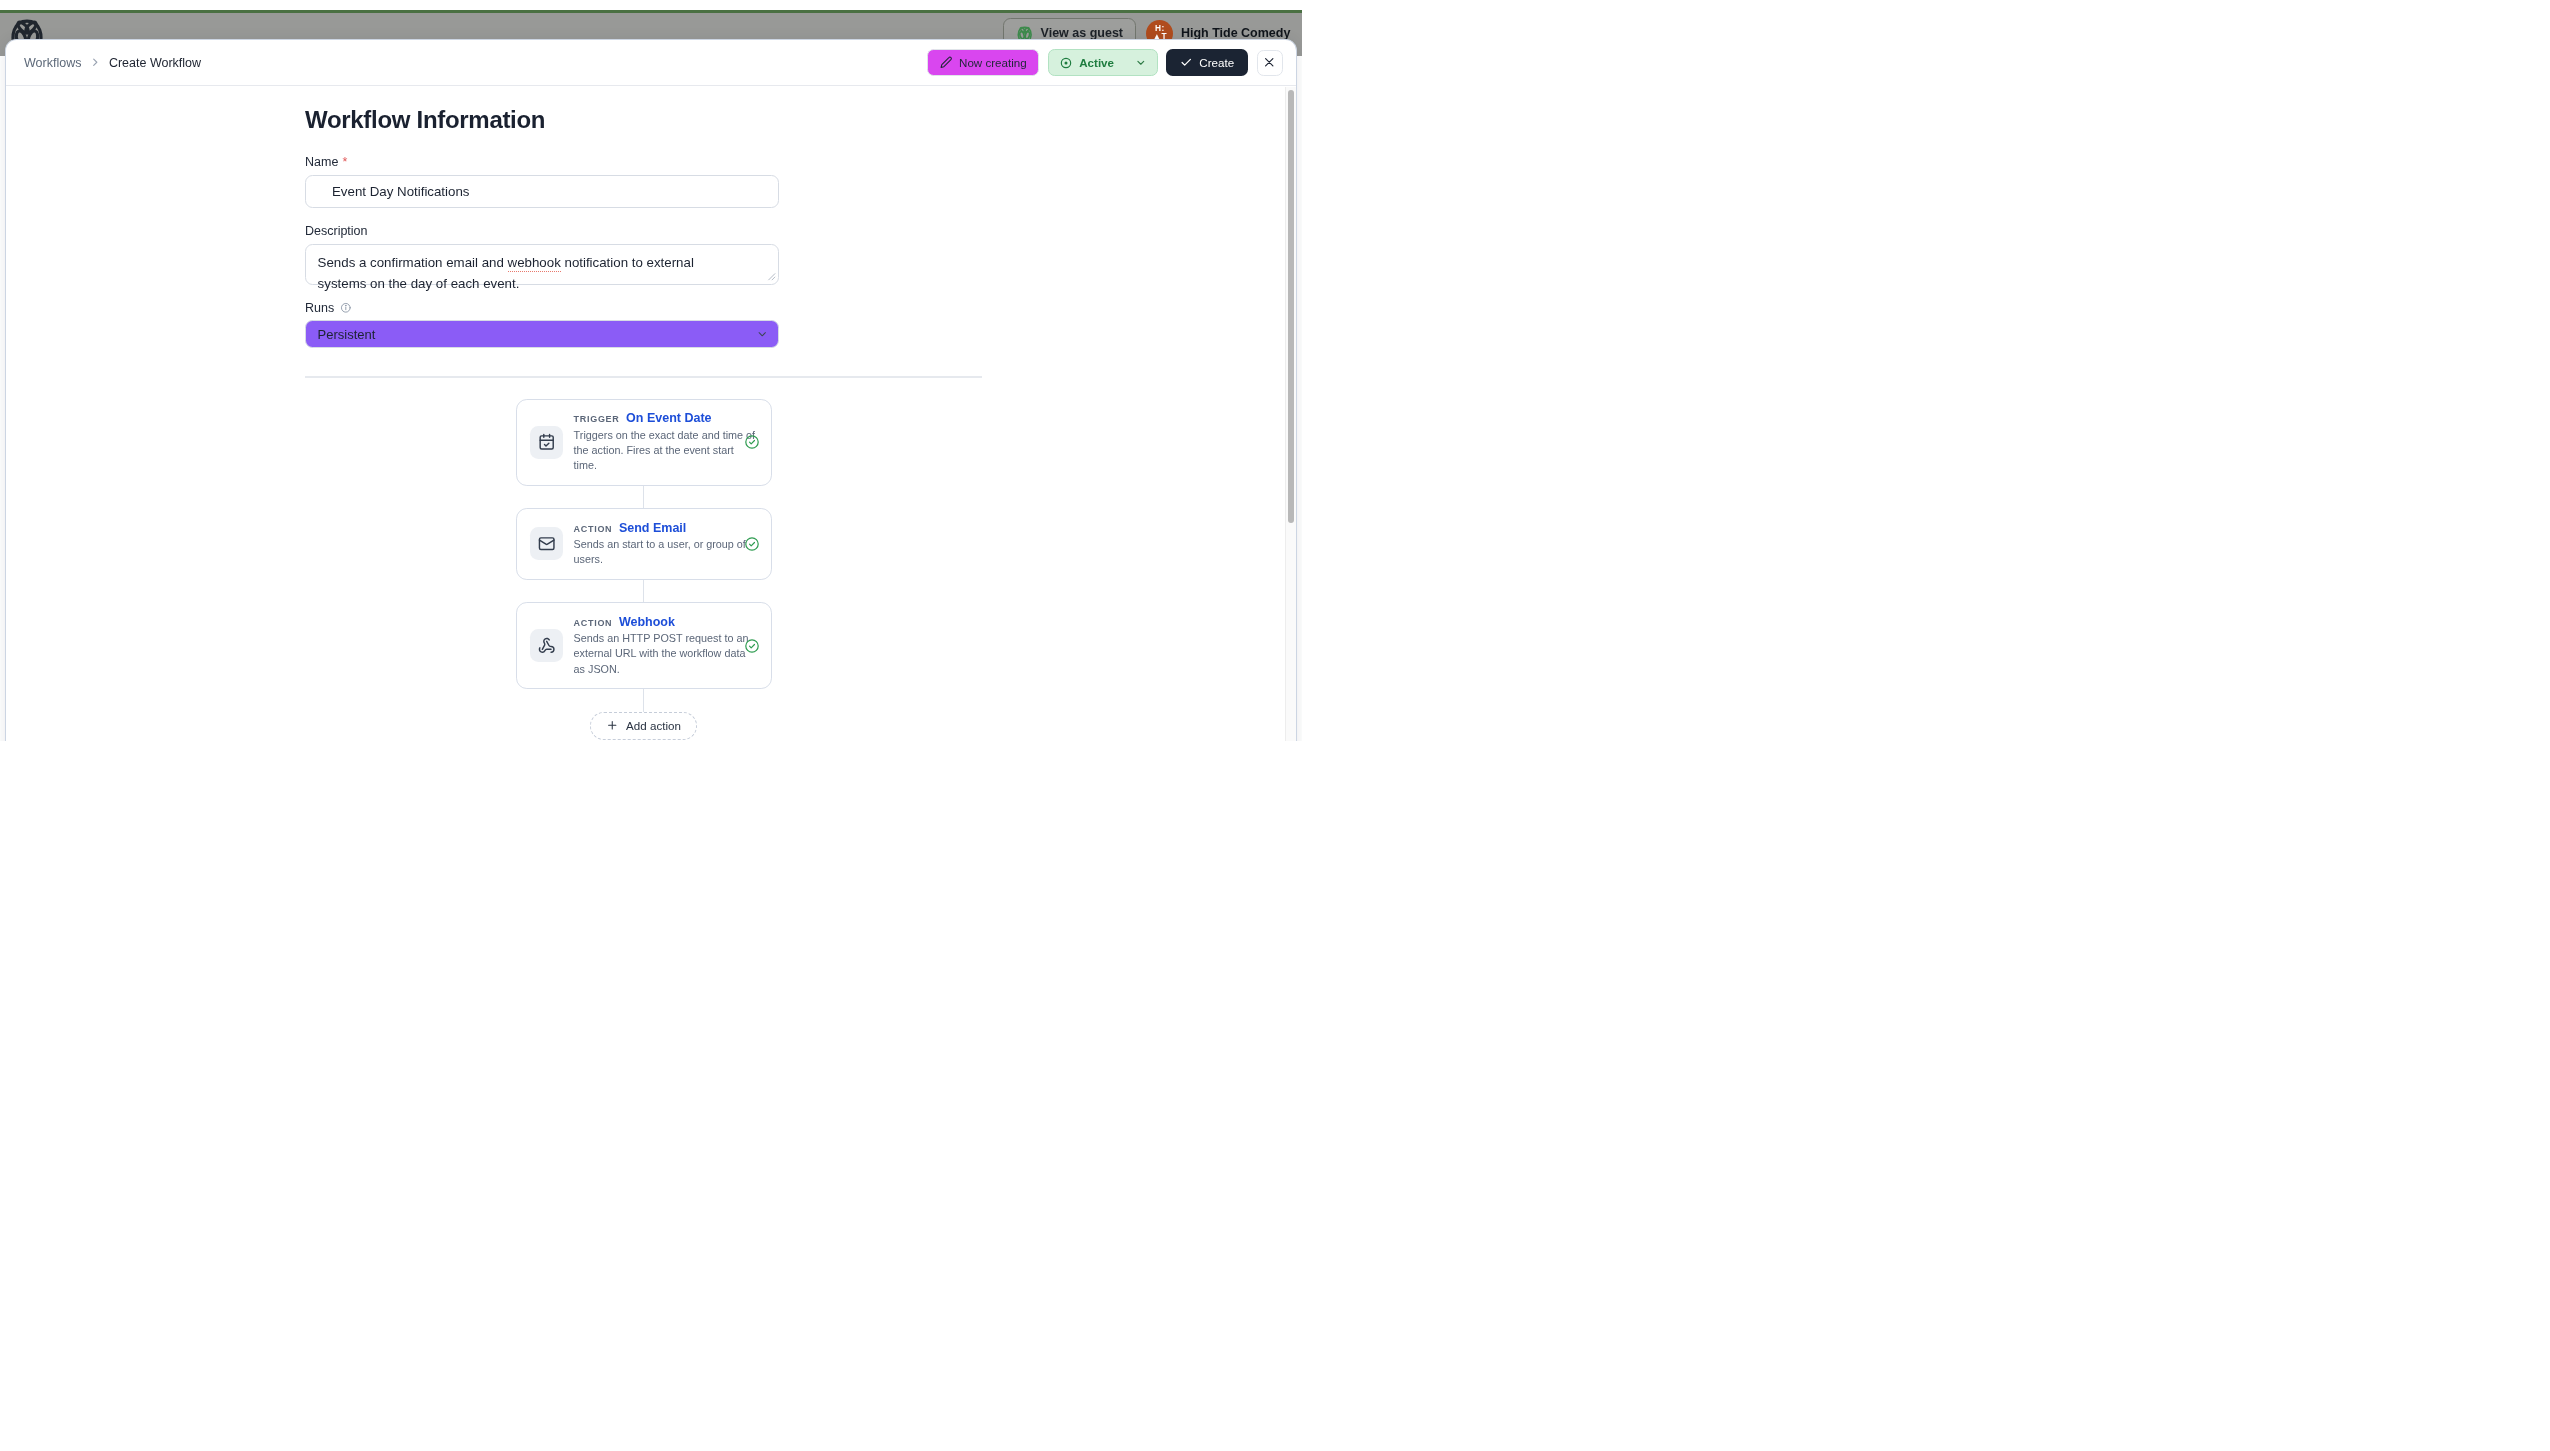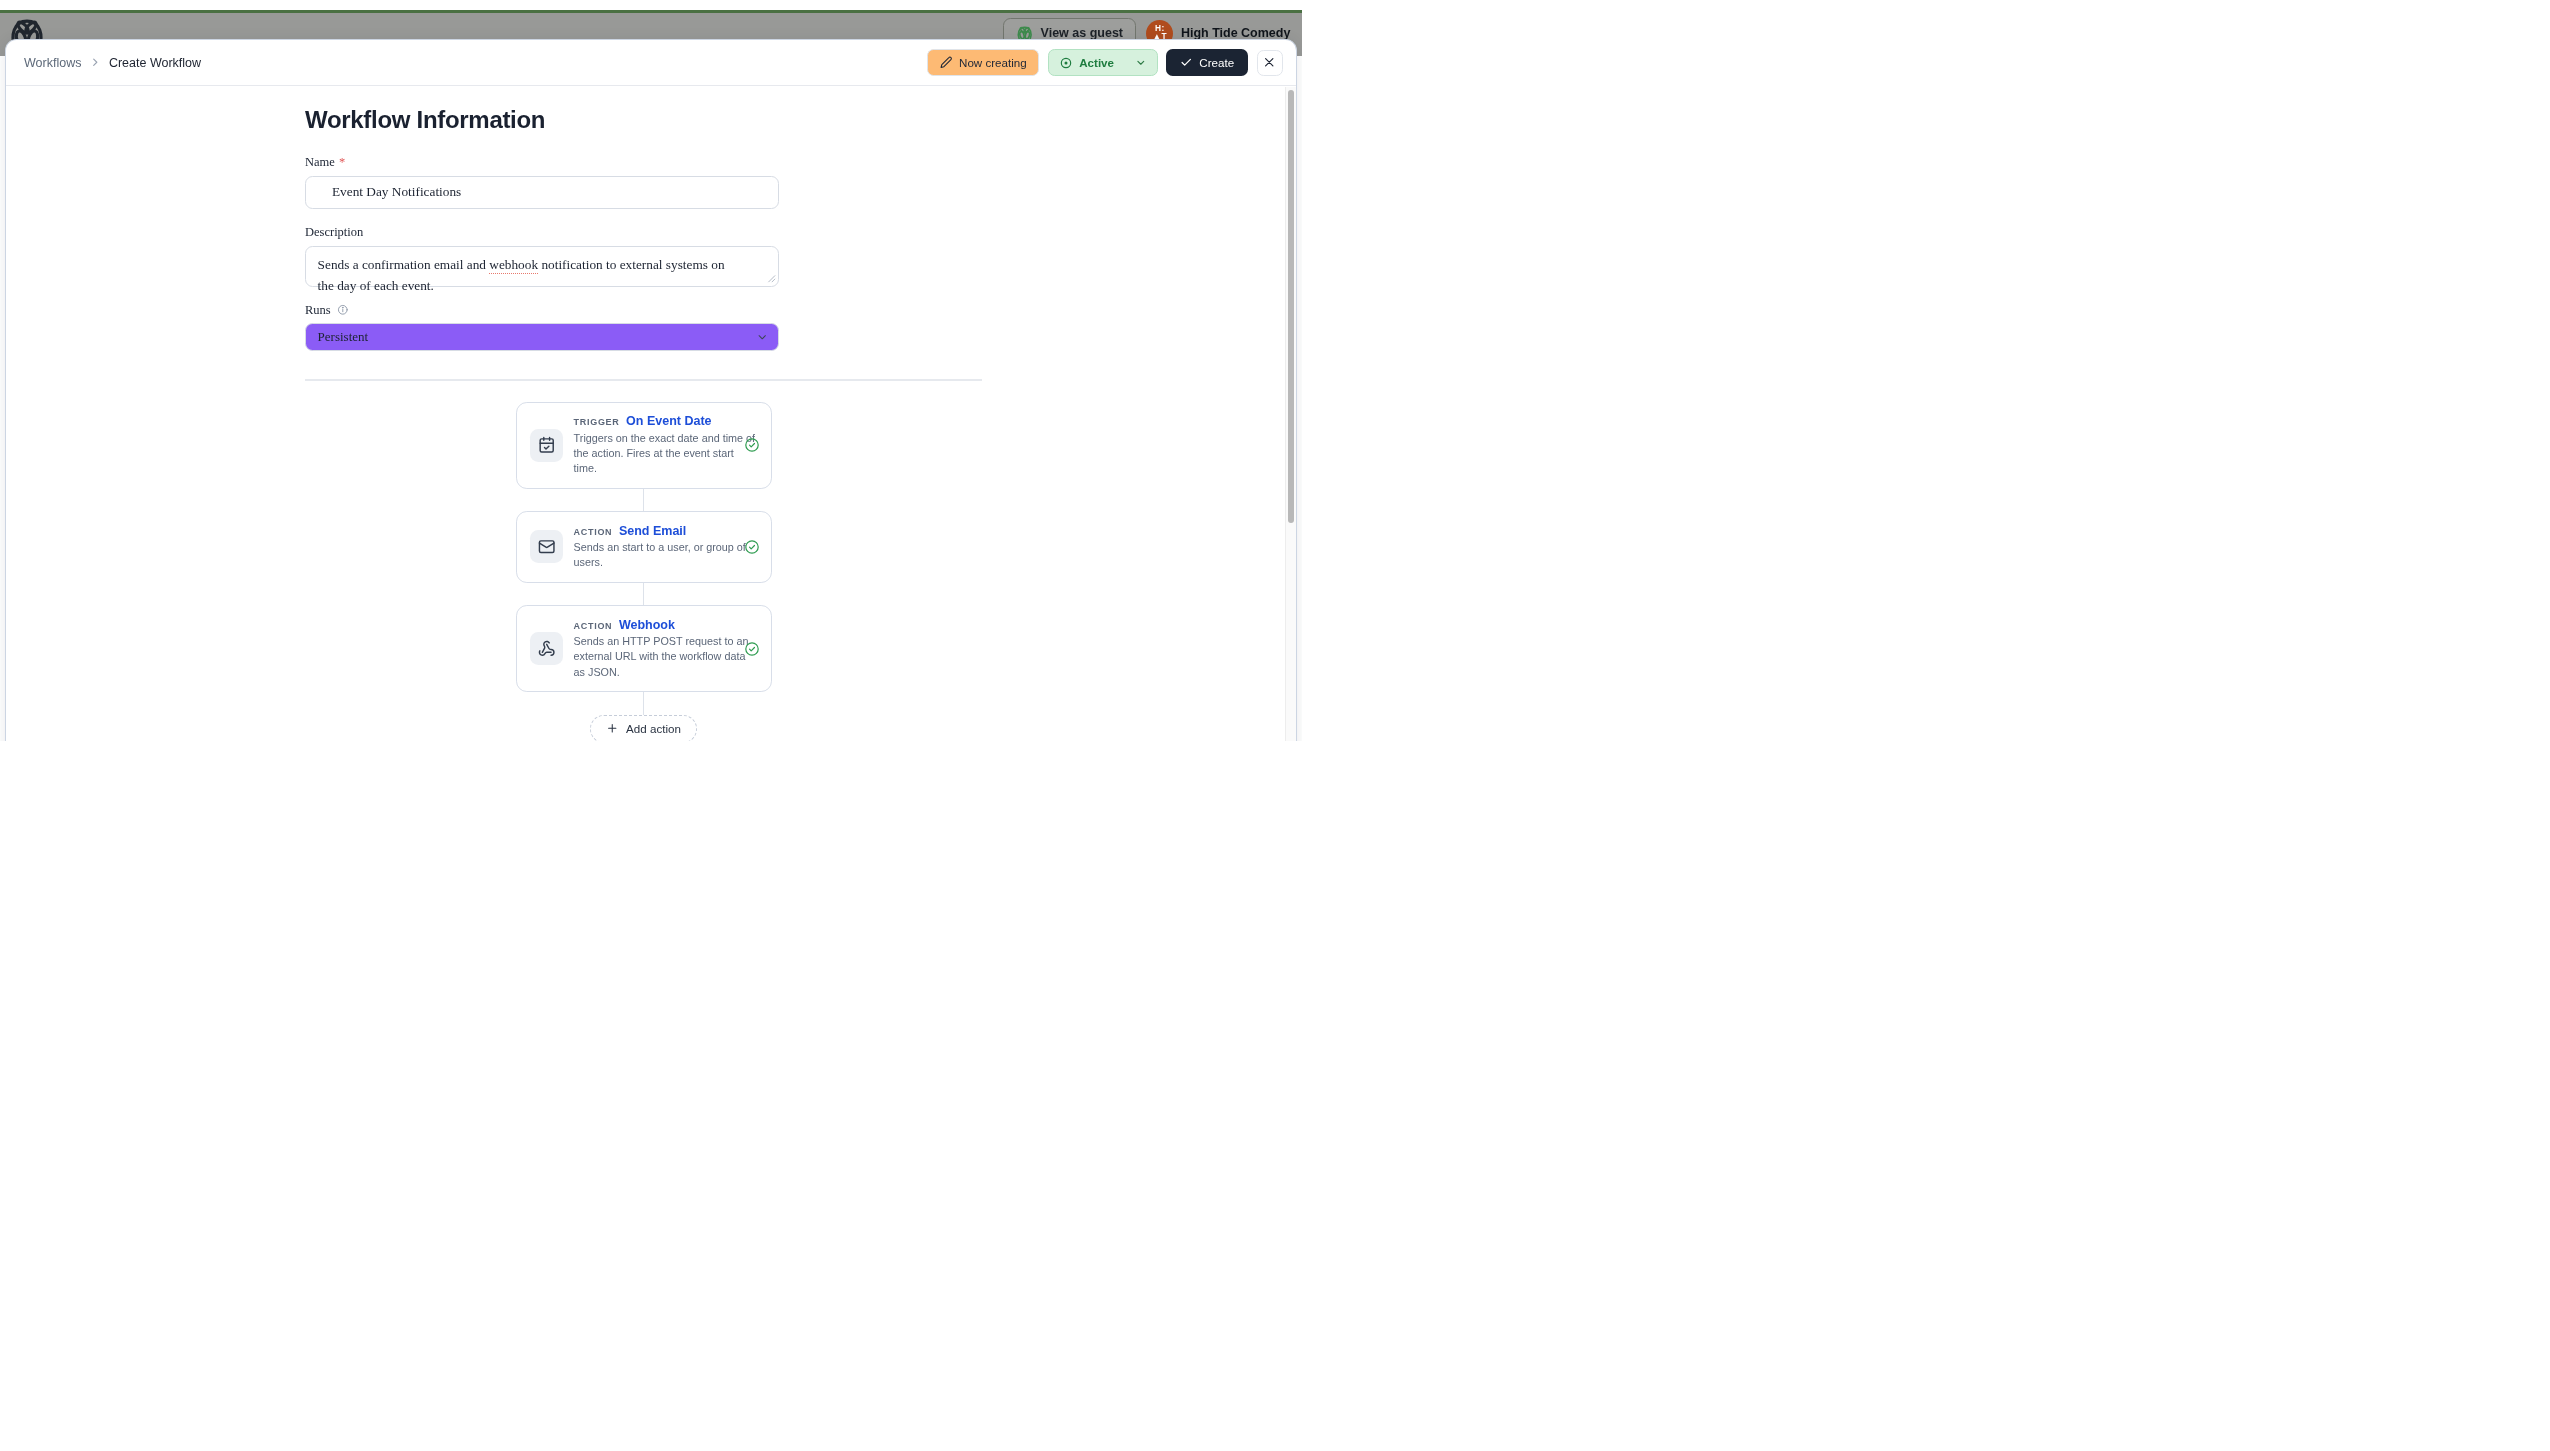--- a/index.html
+++ b/index.html
@@ -39,35 +39,35 @@
   .modal{position:absolute;left:5px;right:5px;top:39px;bottom:-16.6px;background:#fff;z-index:2;
     border:0.8px solid #ccd5e3;border-bottom:none;border-radius:11.6px 11.6px 0 0;box-shadow:0 1.7px 13.3px rgba(25,35,55,0.10);}
   .modal-header{height:46px;display:flex;align-items:center;padding:0 13.3px 0 18px;border-bottom:0.8px solid #e7e9ee;}
   .breadcrumb{display:flex;align-items:center;gap:7.5px;font-size:12.5px;}
   .crumb-root{color:#5d6979;cursor:pointer;}
   .crumb-sep{display:flex;color:#9aa3b2;}
   .crumb-current{color:#1d2330;font-weight:500;}
   .hdr-spacer{flex:1;}
   .hdr-buttons{display:flex;align-items:center;gap:8.3px;}
   .btn{display:inline-flex;align-items:center;height:27px;border-radius:6.6px;font-family:inherit;font-size:11.6px;cursor:pointer;border:0.8px solid transparent;}
-  .btn-now{background:#fdba74;border-color:#e0e4e9;color:#1e2636;font-weight:500;gap:6.6px;padding:0 11.6px;}
+  .btn-now{background:#d946ef;border-color:#e0e4e9;color:#1e2636;font-weight:500;gap:6.6px;padding:0 11.6px;}
   .btn-active{background:var(--active-bg);border-color:var(--active-border);color:var(--active-text);font-weight:600;gap:6.6px;padding:0 10px;width:110px;}
   .btn-active .chev{margin-left:auto;}
   .btn-create{background:var(--create-navy);color:#fff;font-weight:500;gap:6.6px;padding:0 13.3px;}
   .btn-close{width:26px;height:26px;justify-content:center;background:#fff;border-color:#e2e6ec;color:#1d2433;padding:0;}
 
   
   .modal-body{position:absolute;top:47px;left:0;right:0;bottom:0;overflow:hidden;}
   .rail{position:absolute;top:0;right:0;bottom:0;width:10.8px;background:#fafafa;border-left:0.8px solid #ededed;}
   .thumb{position:absolute;top:3.3px;left:1.7px;width:6.6px;height:433px;background:#b8b8b8;border-radius:3.3px;}
 
   
   .content{margin-left:299px;width:677px;}
   .page-title{font-size:24px;font-weight:700;color:#1a2130;letter-spacing:-0.3px;margin-top:19px;}
-  .form{width:474px;font-family:Liberation Serif, serif;}
+  .form{width:474px;}
   .field-label{display:flex;align-items:center;font-size:12.5px;font-weight:500;color:#222a39;margin-bottom:5.8px;}
   .field-label.mt-lg{margin-top:21px;}
   .field-label.mt-md{margin-top:16px;}
   .req{color:var(--required-red);margin-left:4.2px;font-weight:500;}
   .info-ic{margin-left:5.8px;display:flex;color:#8792a3;}
   .text-input{width:474px;height:33px;border:0.8px solid var(--border-input);border-radius:7.5px;padding:0 26px;
     font-family:inherit;font-size:13.3px;color:#1c2331;outline:none;background:#fff;}
   .textarea{position:relative;width:474px;height:41px;border:0.8px solid var(--border-input);border-radius:7.5px;
     padding:7.5px 11.6px;font-size:13.3px;line-height:21px;color:#1c2331;background:#fff;cursor:text;}
   .textarea-inner{max-width:419px;}

